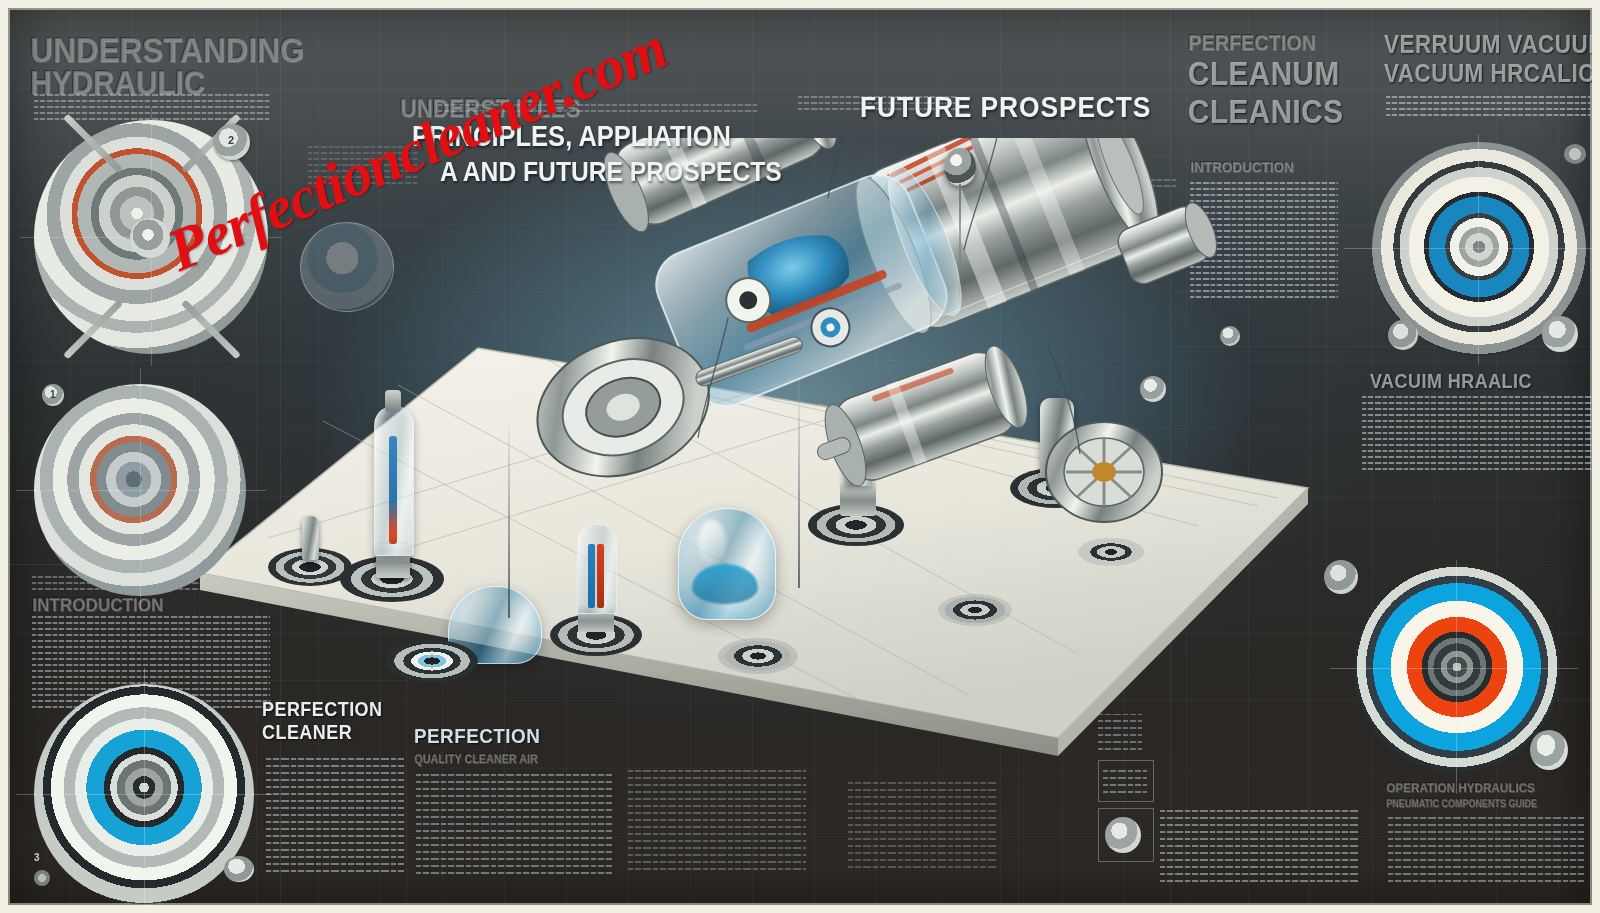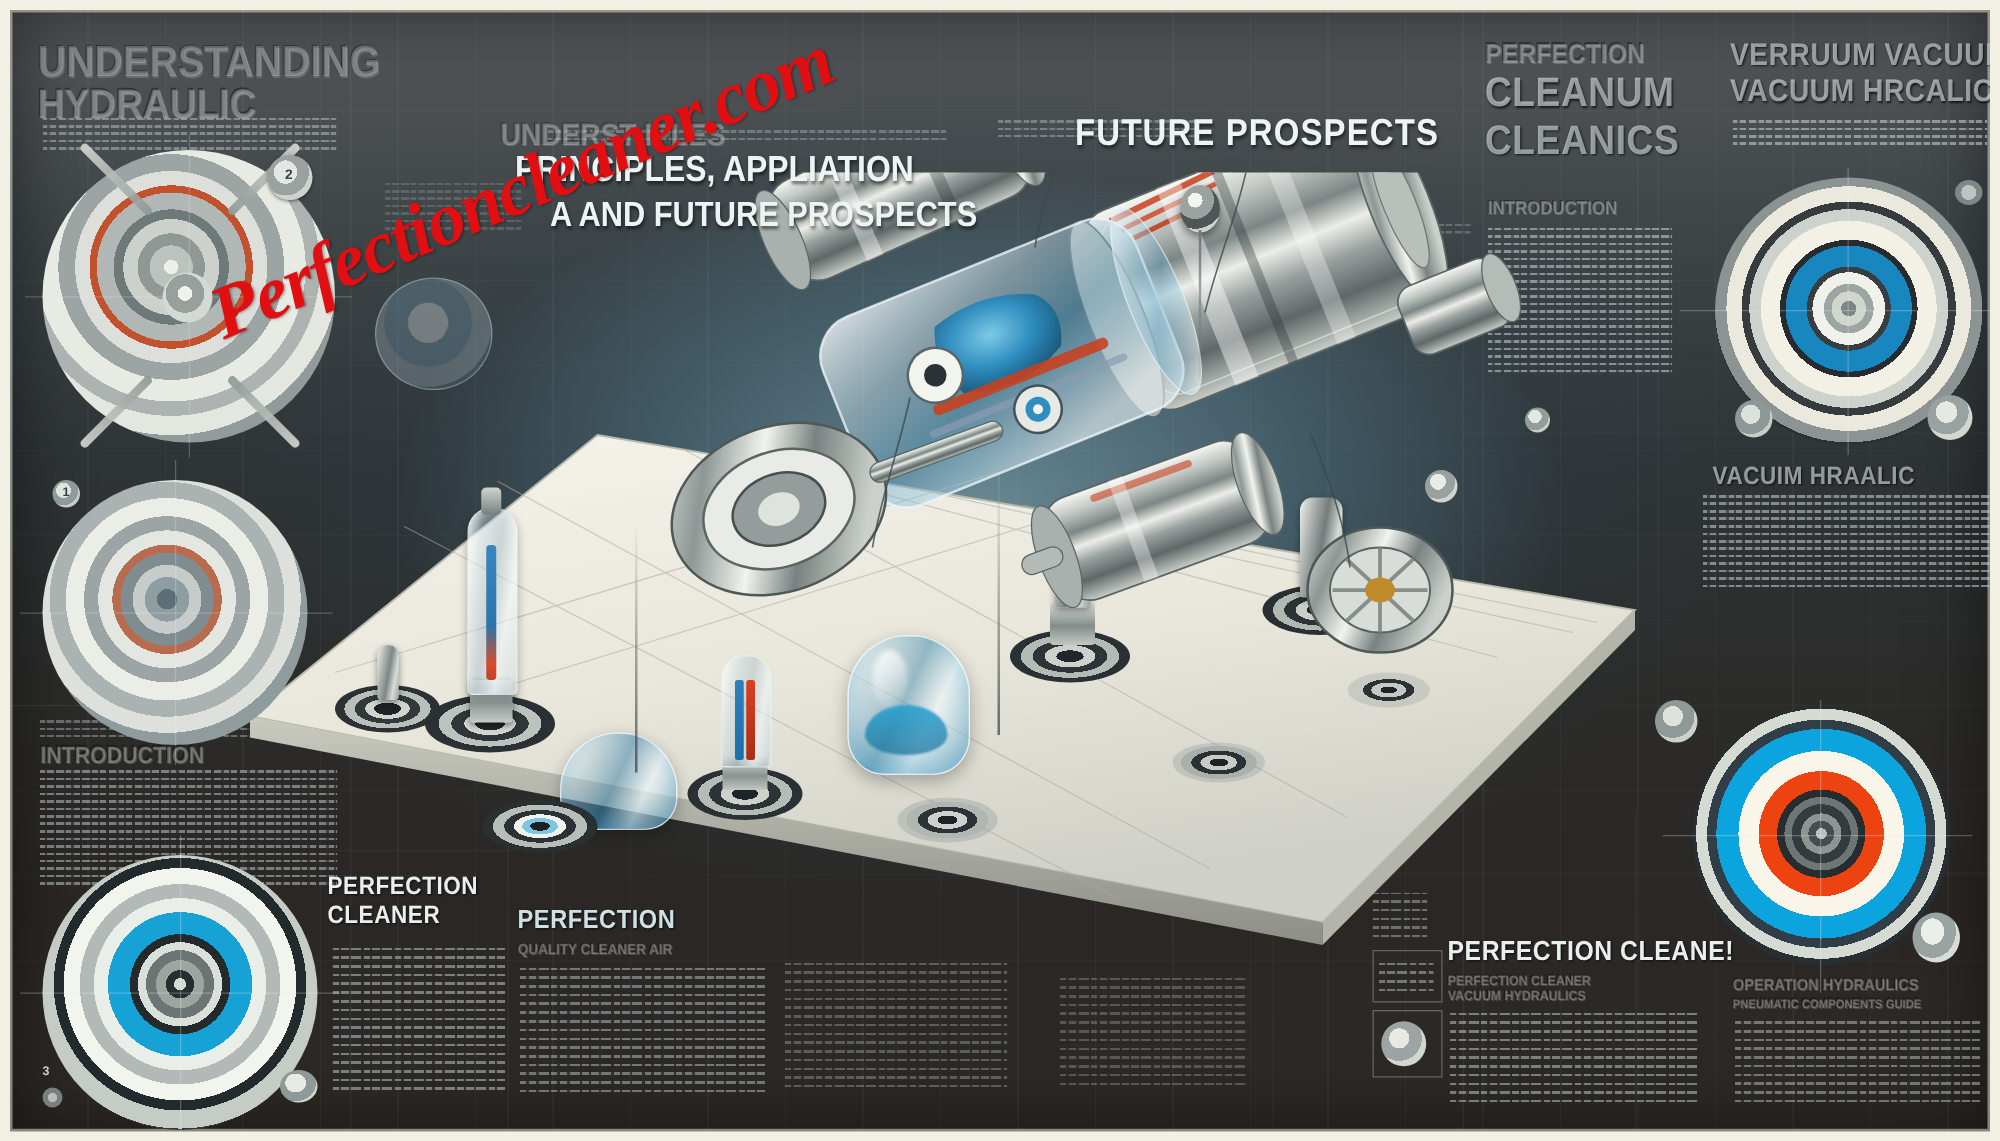--- a/index.html
+++ b/index.html
@@ -262,25 +262,20 @@
            radial-gradient(circle at 50% 49%, #b7bcb6 0 3%, #4a5154 3% 7%, #8b9391 7% 11%, #3a4043 11% 16%,
            #6e7776 16% 20%, #2d3335 20% 24%, #d94a1f 24% 34%, #f0ece1 34% 45%, #1f9fd0 45% 57%,
            #39434a 57% 62%, #cfd4cd 62% 68%, #2e3538 68% 74%, #8f9896 74% 80%,
            rgba(50,58,62,.85) 80% 94%, rgba(40,46,50,.3) 94% 100%); filter:contrast(1.08) saturate(1.1);"></div>
       <div class="cross-h" style="left:-8px;top:104px;width:248px;height:1px;opacity:.55;"></div>
       <div class="cross-v" style="left:118px;top:-4px;width:1px;height:234px;opacity:.55;"></div>
       <div class="circ" style="left:-14px;top:-4px;width:34px;height:34px;background:radial-gradient(circle at 42% 38%,#dee2dc 0 28%,#8f9997 28% 60%,#ccd1cb 60% 100%);"></div>
       <div class="circ" style="left:192px;top:166px;width:38px;height:40px;background:radial-gradient(ellipse at 42% 38%,#eaeee8 0 30%,#99a3a1 30% 60%,#d8dcd6 60% 100%);"></div>
     </div>
 
-    <div style="position:absolute;left:1150px;top:740px;z-index:30;">
-      <div class="panel-h" style="font-size:22px;">PERFECTION CLEANE!</div>
-      <div class="ghost" style="font-size:11px;margin-top:5px;">PERFECTION CLEANER</div>
-      <div class="ghost" style="font-size:11px;">VACUUM HYDRAULICS</div>
-    </div>
     <div class="lines dk" style="left:1152px;top:798px;width:198px;height:76px;opacity:.55;"></div>
 
     <div style="position:absolute;left:1378px;top:772px;z-index:30;">
       <div class="ghost" style="font-size:13px;">OPERATION HYDRAULICS</div>
       <div class="ghost" style="font-size:10px;margin-top:3px;">PNEUMATIC COMPONENTS GUIDE</div>
     </div>
     <div class="lines dk" style="left:1380px;top:806px;width:196px;height:68px;opacity:.5;"></div>
 
     <div style="position:absolute;left:1090px;top:752px;width:54px;height:40px;border:1px solid rgba(210,220,222,.35);z-index:28;">
       <div class="lines dk" style="left:4px;top:6px;width:44px;height:26px;opacity:.5;"></div>

